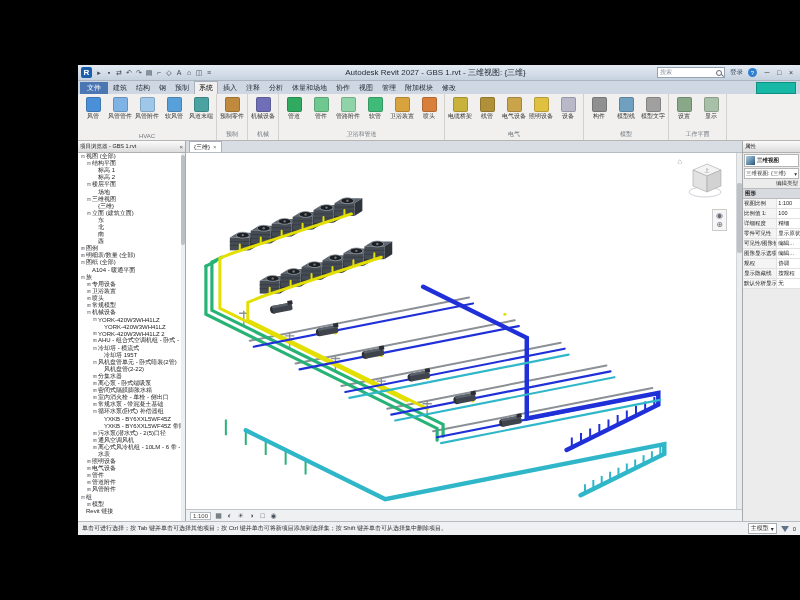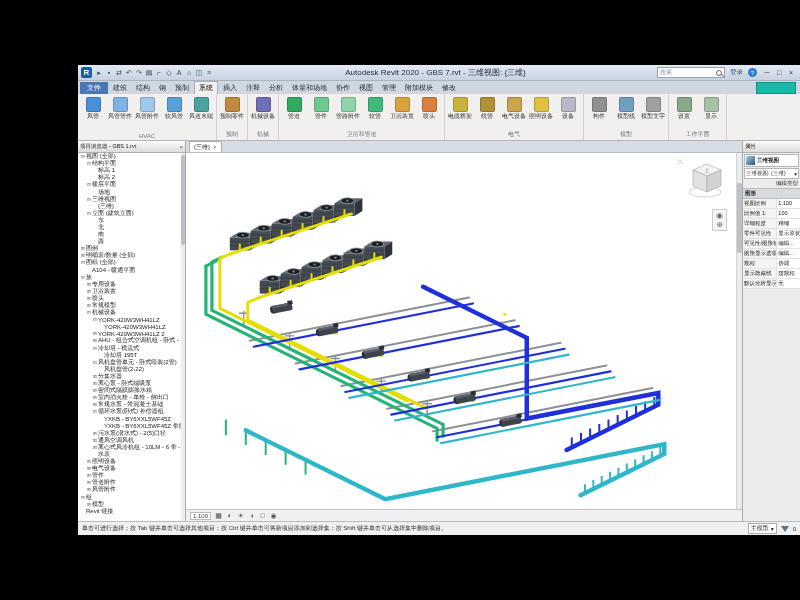--- a/index.html
+++ b/index.html
@@ -104,21 +104,21 @@
         <span class="qicon">↶</span>
         <span class="qicon">↷</span>
         <span class="qicon">▤</span>
         <span class="qicon">⌐</span>
         <span class="qicon">◇</span>
         <span class="qicon">A</span>
         <span class="qicon">⌂</span>
         <span class="qicon">◫</span>
         <span class="qicon">≡</span>
       </div>
-    <div class="title-text">Autodesk Revit 2020 - GBS 7.rvt - 三维视图: {三维}</div>
+    <div class="title-text">Autodesk Revit 2027 - GBS 1.rvt - 三维视图: {三维}</div>
     <div class="searchbox">
       <span>搜索</span>
       <span class="mag" style="margin-left:auto"></span>
     </div>
     <div class="signin">登录</div>
     <div class="helpdot">?</div>
     <div class="winbtns">
       <span class="winbtn">─</span>
       <span class="winbtn">□</span>
       <span class="winbtn">×</span>

